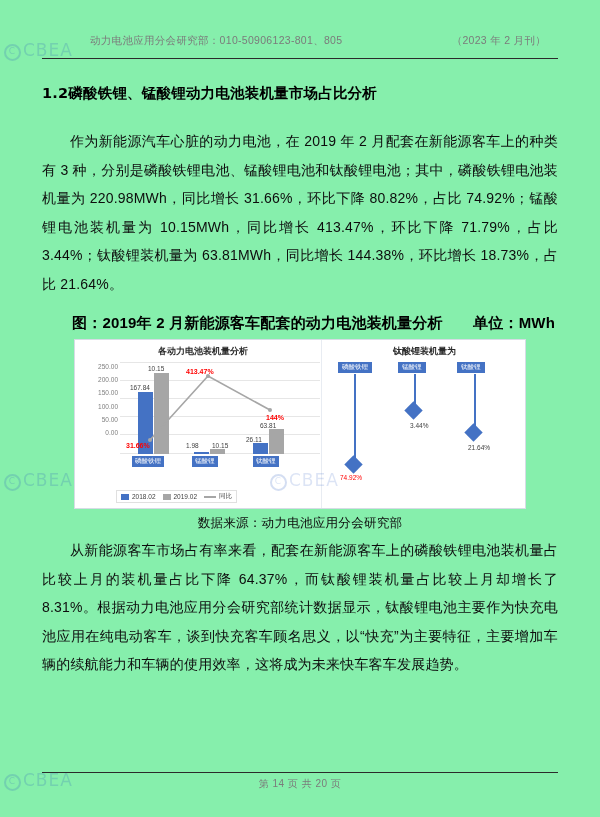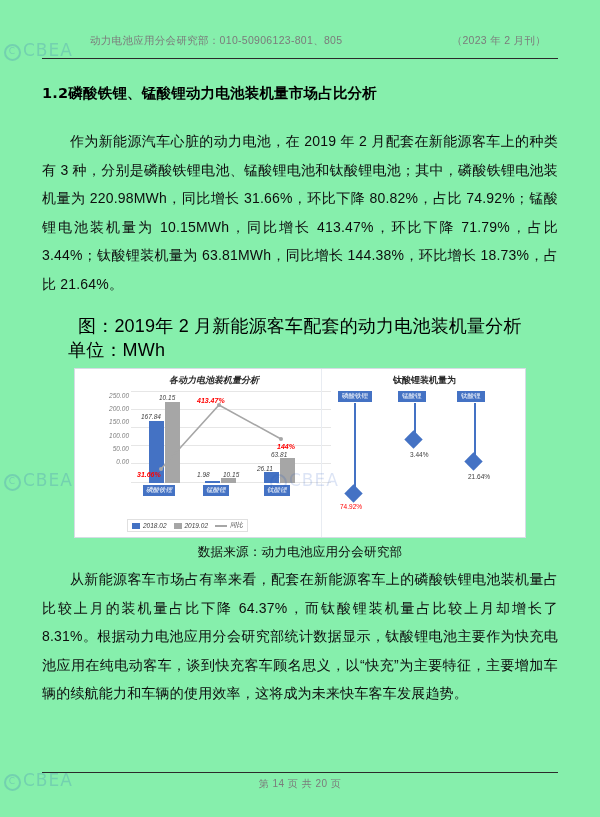--- a/index.html
+++ b/index.html
@@ -69,22 +69,22 @@
   p.para {
     font-size: 14px;
     line-height: 28.5px;
     color: #0d0d0d;
     margin: 0 0 2px 0;
     text-align: justify;
     text-indent: 2em;
     letter-spacing: 0.2px;
   }
   .fig-caption {
-    font-size: 18px;
-    font-weight: normal;
+    font-size: 15px;
+    font-weight: bold;
     color: #000;
     margin: 16px 0 6px 0;
     text-indent: 2em;
     letter-spacing: 0.2px;
   }
   .fig-caption .unit {
     margin-left: 26px;
   }
   .src-line {
     font-size: 12.6px;
@@ -101,21 +101,21 @@
     height: 170px;
     border: 1px solid #d6dce5;
     background: #ffffff;
     box-sizing: border-box;
   }
   .chart-half {
     position: absolute;
     top: 0;
     height: 100%;
   }
-  .chart-left { left: 16px; width: 246px; font-style: italic; }
+  .chart-left { left: 5px; width: 246px; }
   .chart-right { left: 246px; width: 205px; border-left: 1px solid #e8ecf2; }
   .chart-title {
     position: absolute;
     top: 5px;
     width: 100%;
     text-align: center;
     font-size: 9px;
     font-weight: bold;
     color: #2b2b2b;
   }

